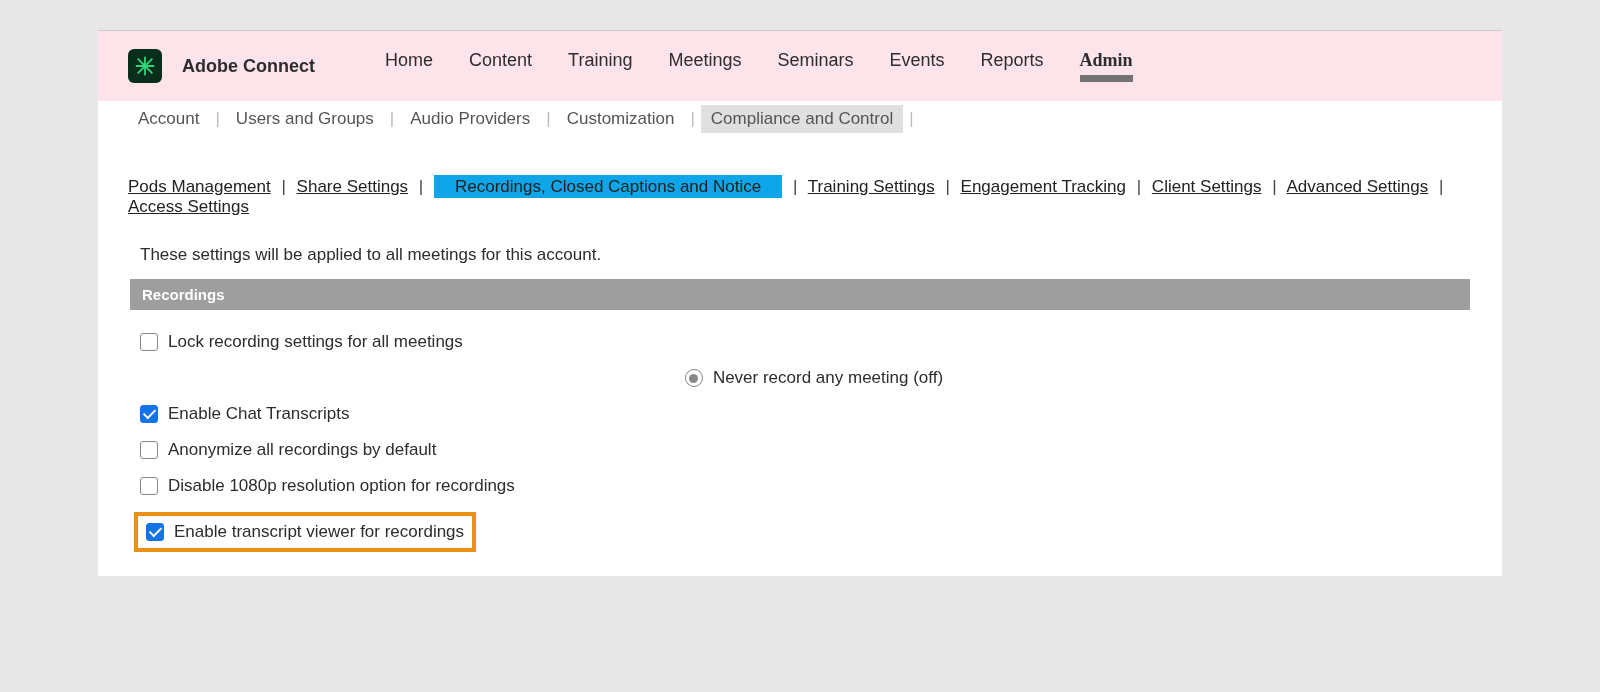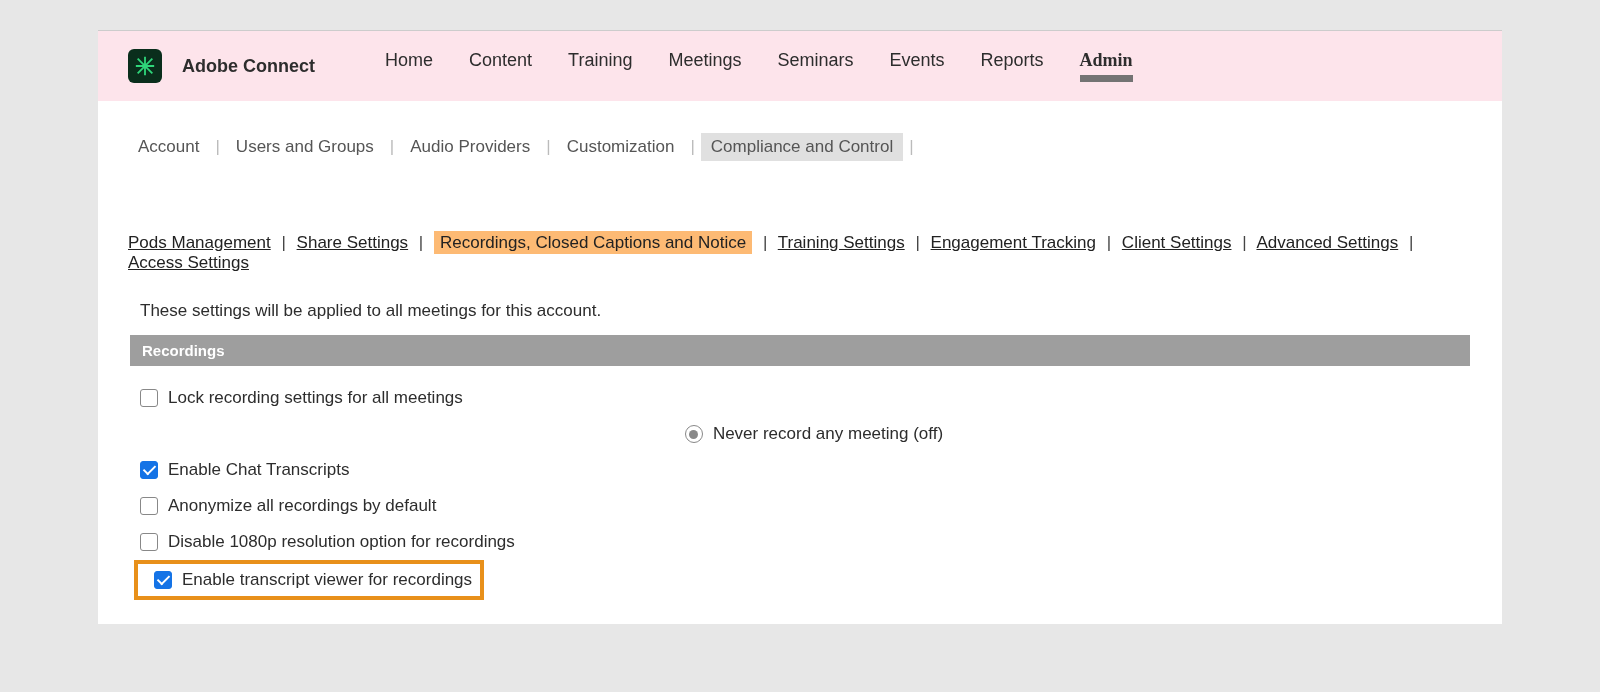--- a/index.html
+++ b/index.html
@@ -48,21 +48,21 @@
       color: #2d2d2d;
       cursor: pointer;
       padding-bottom: 4px;
     }
     .nav-item.active {
       font-weight: 700;
       border-bottom: 7px solid #737373;
       font-family: Liberation Serif, serif;
     }
     .subnav {
-      padding: 32px 30px;
+      padding: 4px 30px;
       display: flex;
       align-items: center;
       gap: 0;
       font-size: 17px;
       color: #555;
     }
     .subnav-item {
       padding: 4px 10px;
       cursor: pointer;
       color: #555;
@@ -78,23 +78,23 @@
     .tabbar {
       padding: 40px 30px 10px 30px;
       font-size: 17px;
     }
     .tab-item {
       text-decoration: underline;
       color: #222;
       cursor: pointer;
     }
     .tab-item.active {
-      background: #fdba74;
+      background: #0ea5e9;
       text-decoration: none;
-      padding: 2px 6px;
+      padding: 2px 21px;
     }
     .tab-sep {
       padding: 0 6px;
       color: #444;
     }
     .description {
       padding: 18px 42px 14px 42px;
       font-size: 17px;
       color: #2d2d2d;
     }
@@ -163,22 +163,23 @@
       border-radius: 50%;
     }
     .setting-label {
       font-size: 17px;
       color: #2d2d2d;
     }
     .highlight-box {
       border: 4px solid #e8901a;
       display: inline-flex;
       align-items: center;
-      padding: 6px 8px 6px 16px;
+      padding: 6px 8px 6px 8px;
       gap: 10px;
+      margin-top: 8px;
       margin-left: -6px;
     }
   </style>
 </head>
 <body>
 
 <div class="app">
 
   <div class="topbar">
     <div class="logo">

